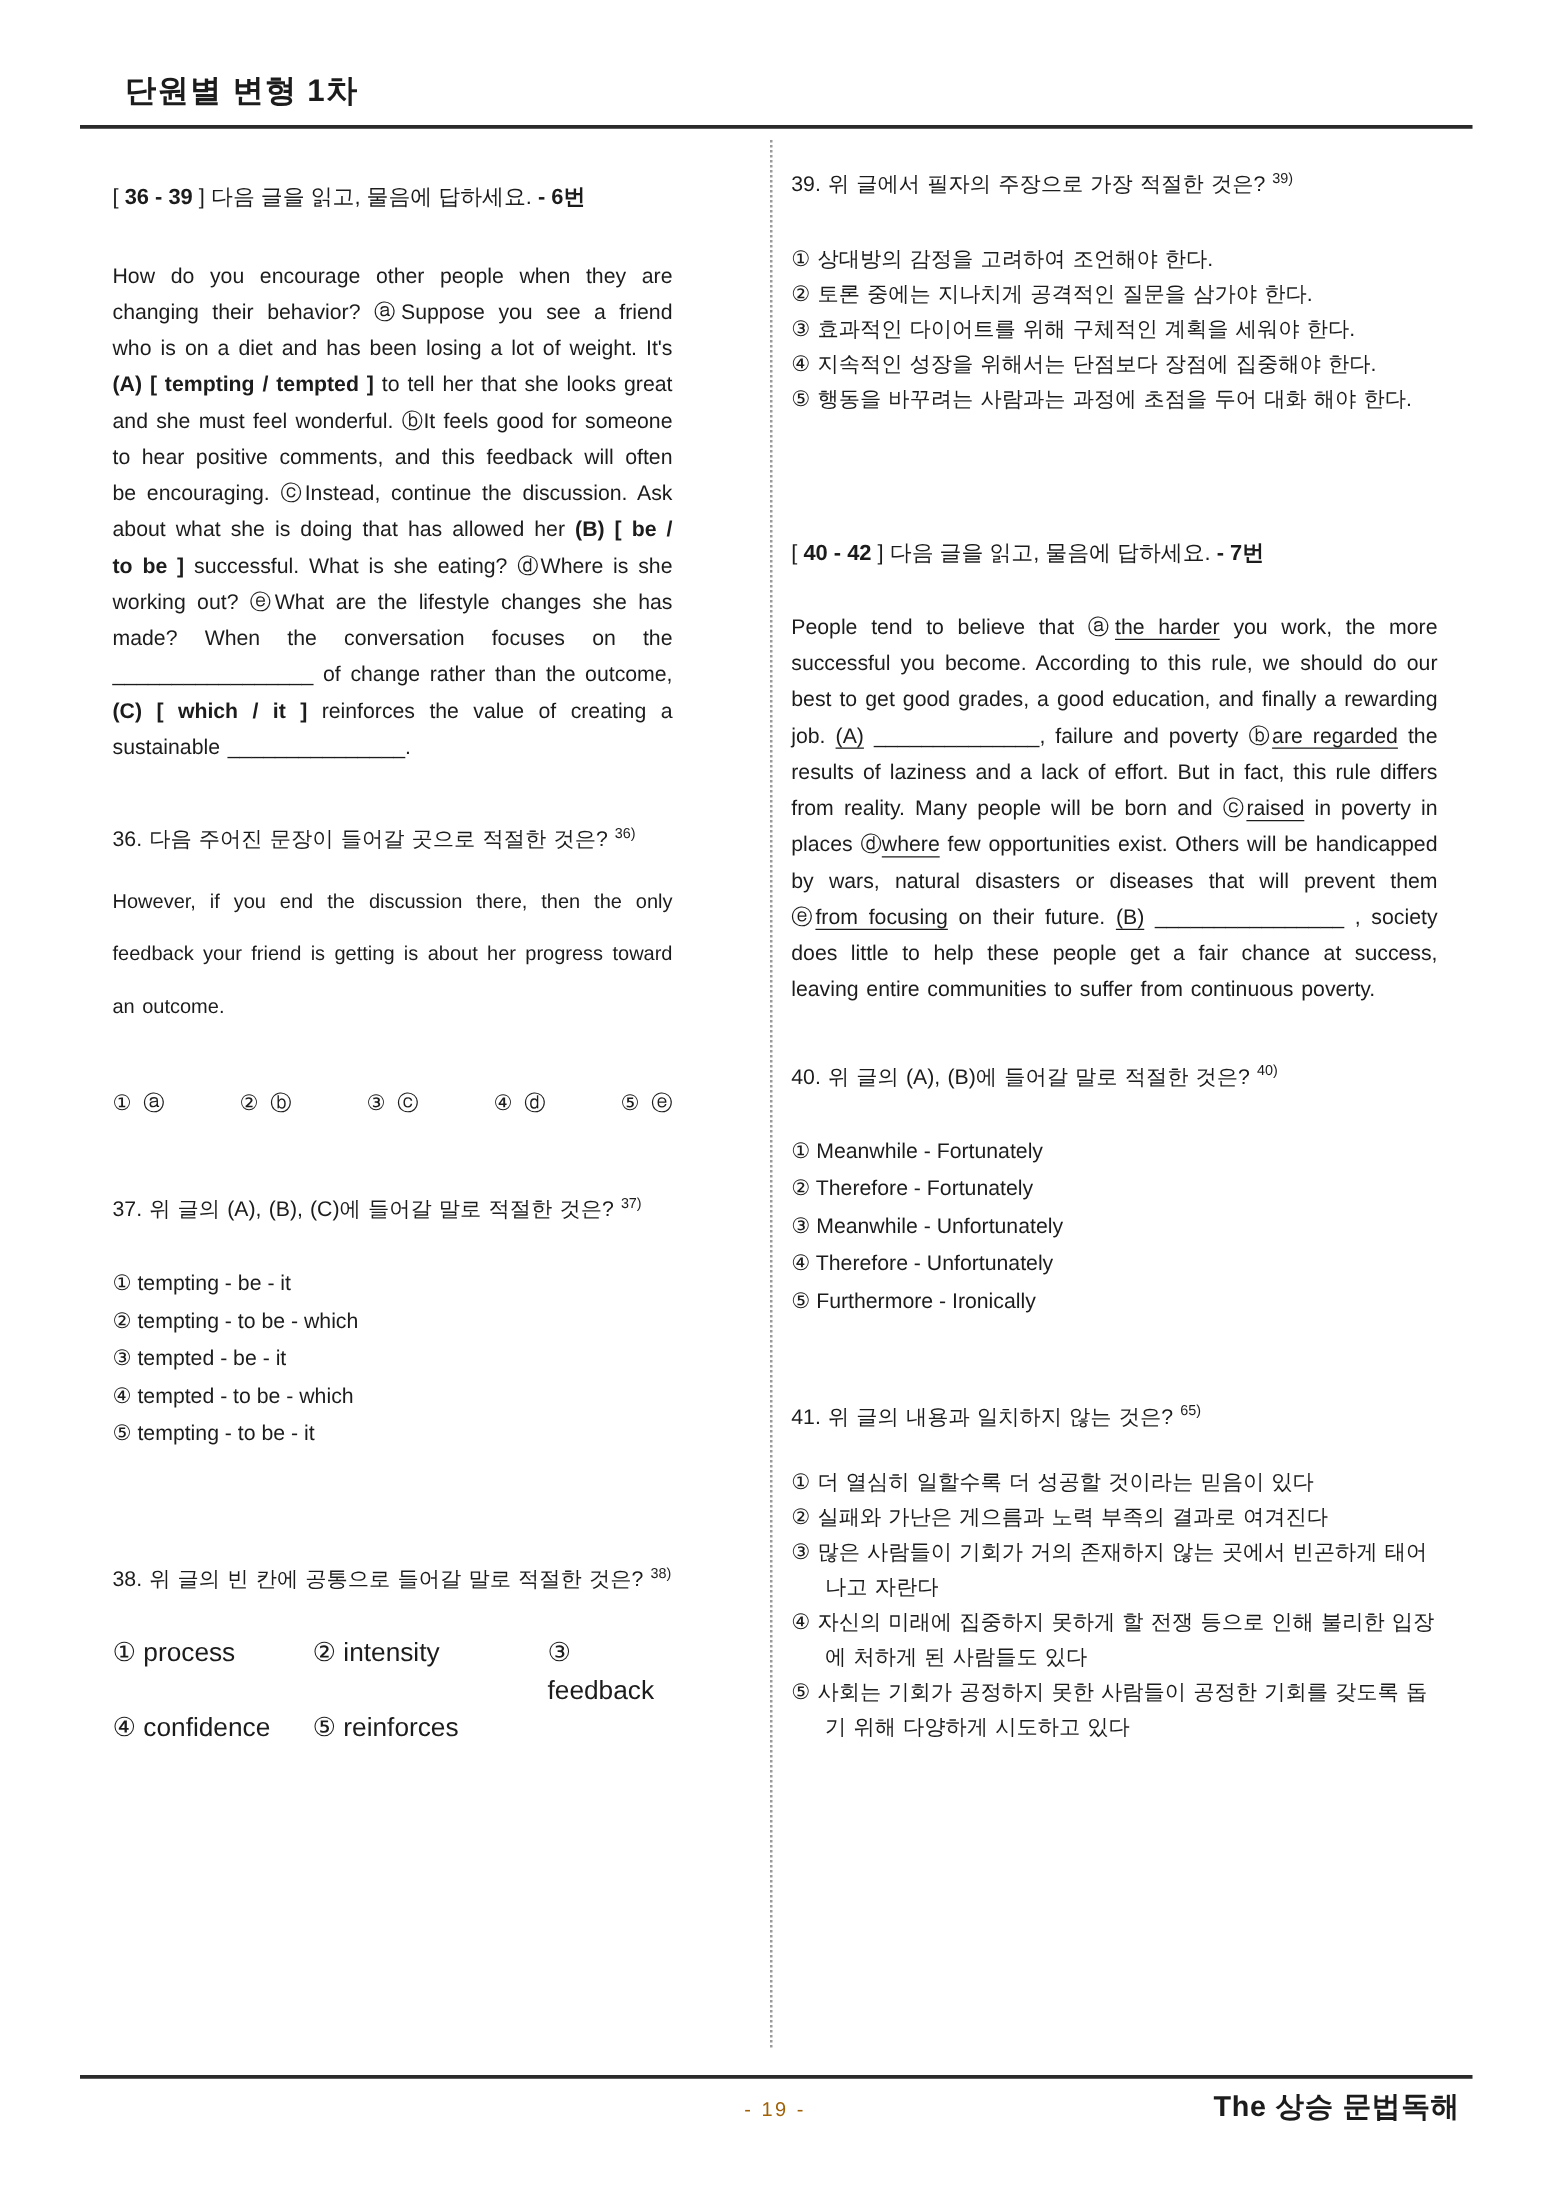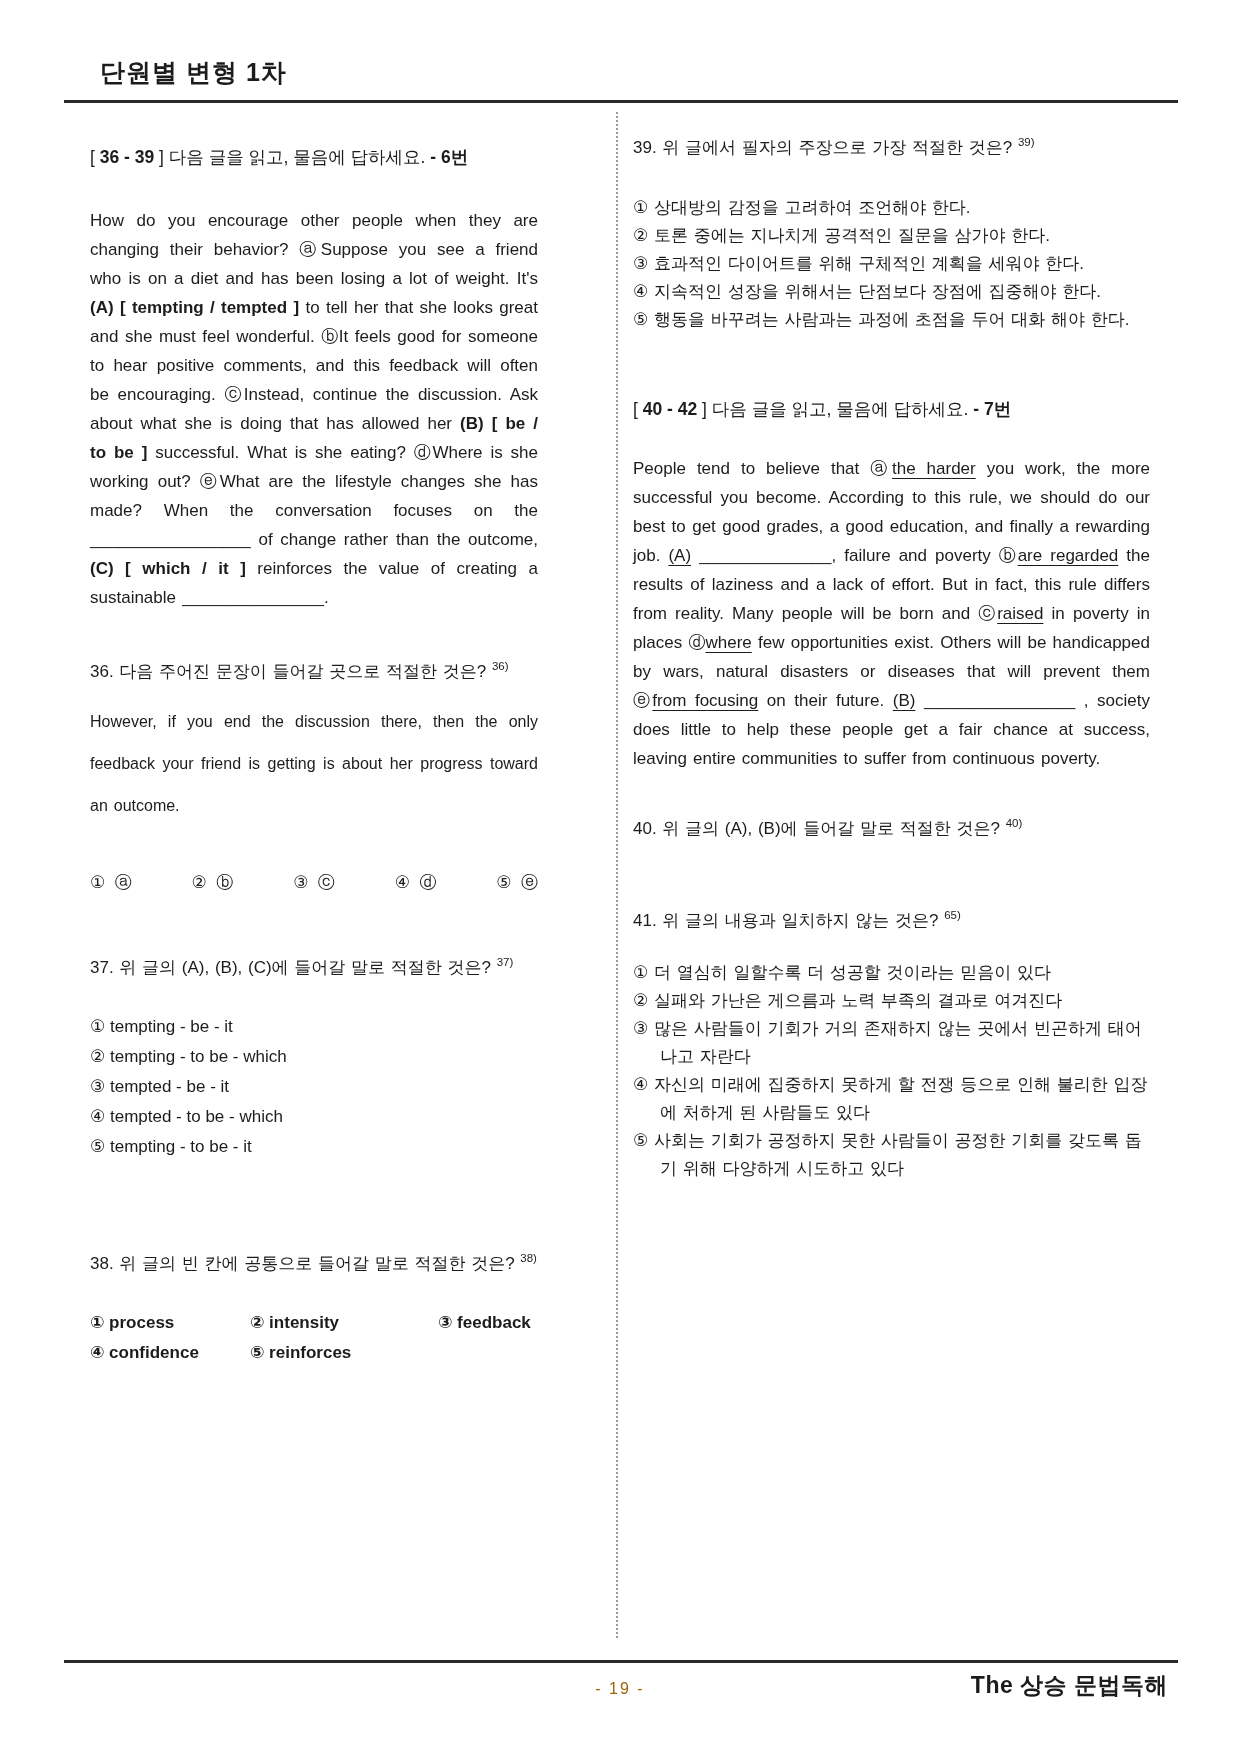--- a/index.html
+++ b/index.html
@@ -49,25 +49,25 @@
   }
   .opt-row span { white-space:pre; }
   .opt-list { margin-top:30px; }
   .opt-e { font-size:17px; line-height:30px; }
   .opt-k {
     font-size:17px; line-height:28px;
     padding-left:27px; text-indent:-27px; word-spacing:1px;
   }
   .opt-grid {
     display:grid; grid-template-columns:160px 188px 1fr;
-    margin-top:30px; font-size:17px; line-height:30px;font-weight:bold;
+    margin-top:30px; font-size:21px; line-height:30px;
   }
   .mt-q37 { margin-top:60px; }
   .mt-q38 { margin-top:88px; }
-  .mt-sec40 { margin-top:62px; }
+  .mt-sec40 { margin-top:95px; }
   .mt-q40 { margin-top:42px; }
   .mt-q41 { margin-top:64px; }
   .opts-39 { margin-top:32px; }
   .opts-41 { margin-top:24px; }
 
   .footer-rule {
     position:absolute; left:64px; right:62px; top:1660px;
     height:3px; background:#2a2a2a;
   }
   .page-num {
@@ -137,20 +137,27 @@
         <div class="opt-k">⑤ 행동을 바꾸려는 사람과는 과정에 초점을 두어 대화 해야 한다.</div>
       </div>
   </div>
 
   <div class="section-header mt-sec40"><span>[ </span><span class="seg-b">40 - 42</span><span> ] 다음 글을 읽고, 물음에 답하세요. </span><span class="seg-b">- 7번</span></div>
 
   <div class="passage" style="margin-top:32px;"><span>People tend to believe that ⓐ</span><span class="seg-u">the harder</span><span> you work, the more successful you become. According to this rule, we should do our best to get good grades, a good education, and finally a rewarding job. </span><span class="seg-u">(A)</span><span> ______________, failure and poverty ⓑ</span><span class="seg-u">are regarded</span><span> the results of laziness and a lack of effort. But in fact, this rule differs from reality. Many people will be born and ⓒ</span><span class="seg-u">raised</span><span> in poverty in places ⓓ</span><span class="seg-u">where</span><span> few opportunities exist. Others will be handicapped by wars, natural disasters or diseases that will prevent them ⓔ</span><span class="seg-u">from focusing</span><span> on their future. </span><span class="seg-u">(B)</span><span> ________________ , society does little to help these people get a fair chance at success, leaving entire communities to suffer from continuous poverty.</span></div>
 
   <div class="q-block mt-q40">
     <div class="q-header"><span>40.</span><span> 위 글의 (A), (B)에 들어갈 말로 적절한 것은? </span><sup class="fn">40)</sup></div>
+    <div class="opt-list">
+        <div class="opt-e">① Meanwhile - Fortunately</div>
+        <div class="opt-e">② Therefore - Fortunately</div>
+        <div class="opt-e">③ Meanwhile - Unfortunately</div>
+        <div class="opt-e">④ Therefore - Unfortunately</div>
+        <div class="opt-e">⑤ Furthermore - Ironically</div>
+      </div>
   </div>
 
   <div class="q-block mt-q41">
     <div class="q-header"><span>41.</span><span> 위 글의 내용과 일치하지 않는 것은? </span><sup class="fn">65)</sup></div>
     <div class="opt-list opts-41">
         <div class="opt-k">① 더 열심히 일할수록 더 성공할 것이라는 믿음이 있다</div>
         <div class="opt-k">② 실패와 가난은 게으름과 노력 부족의 결과로 여겨진다</div>
         <div class="opt-k">③ 많은 사람들이 기회가 거의 존재하지 않는 곳에서 빈곤하게 태어나고 자란다</div>
         <div class="opt-k">④ 자신의 미래에 집중하지 못하게 할 전쟁 등으로 인해 불리한 입장에 처하게 된 사람들도 있다</div>
         <div class="opt-k">⑤ 사회는 기회가 공정하지 못한 사람들이 공정한 기회를 갖도록 돕기 위해 다양하게 시도하고 있다</div>

